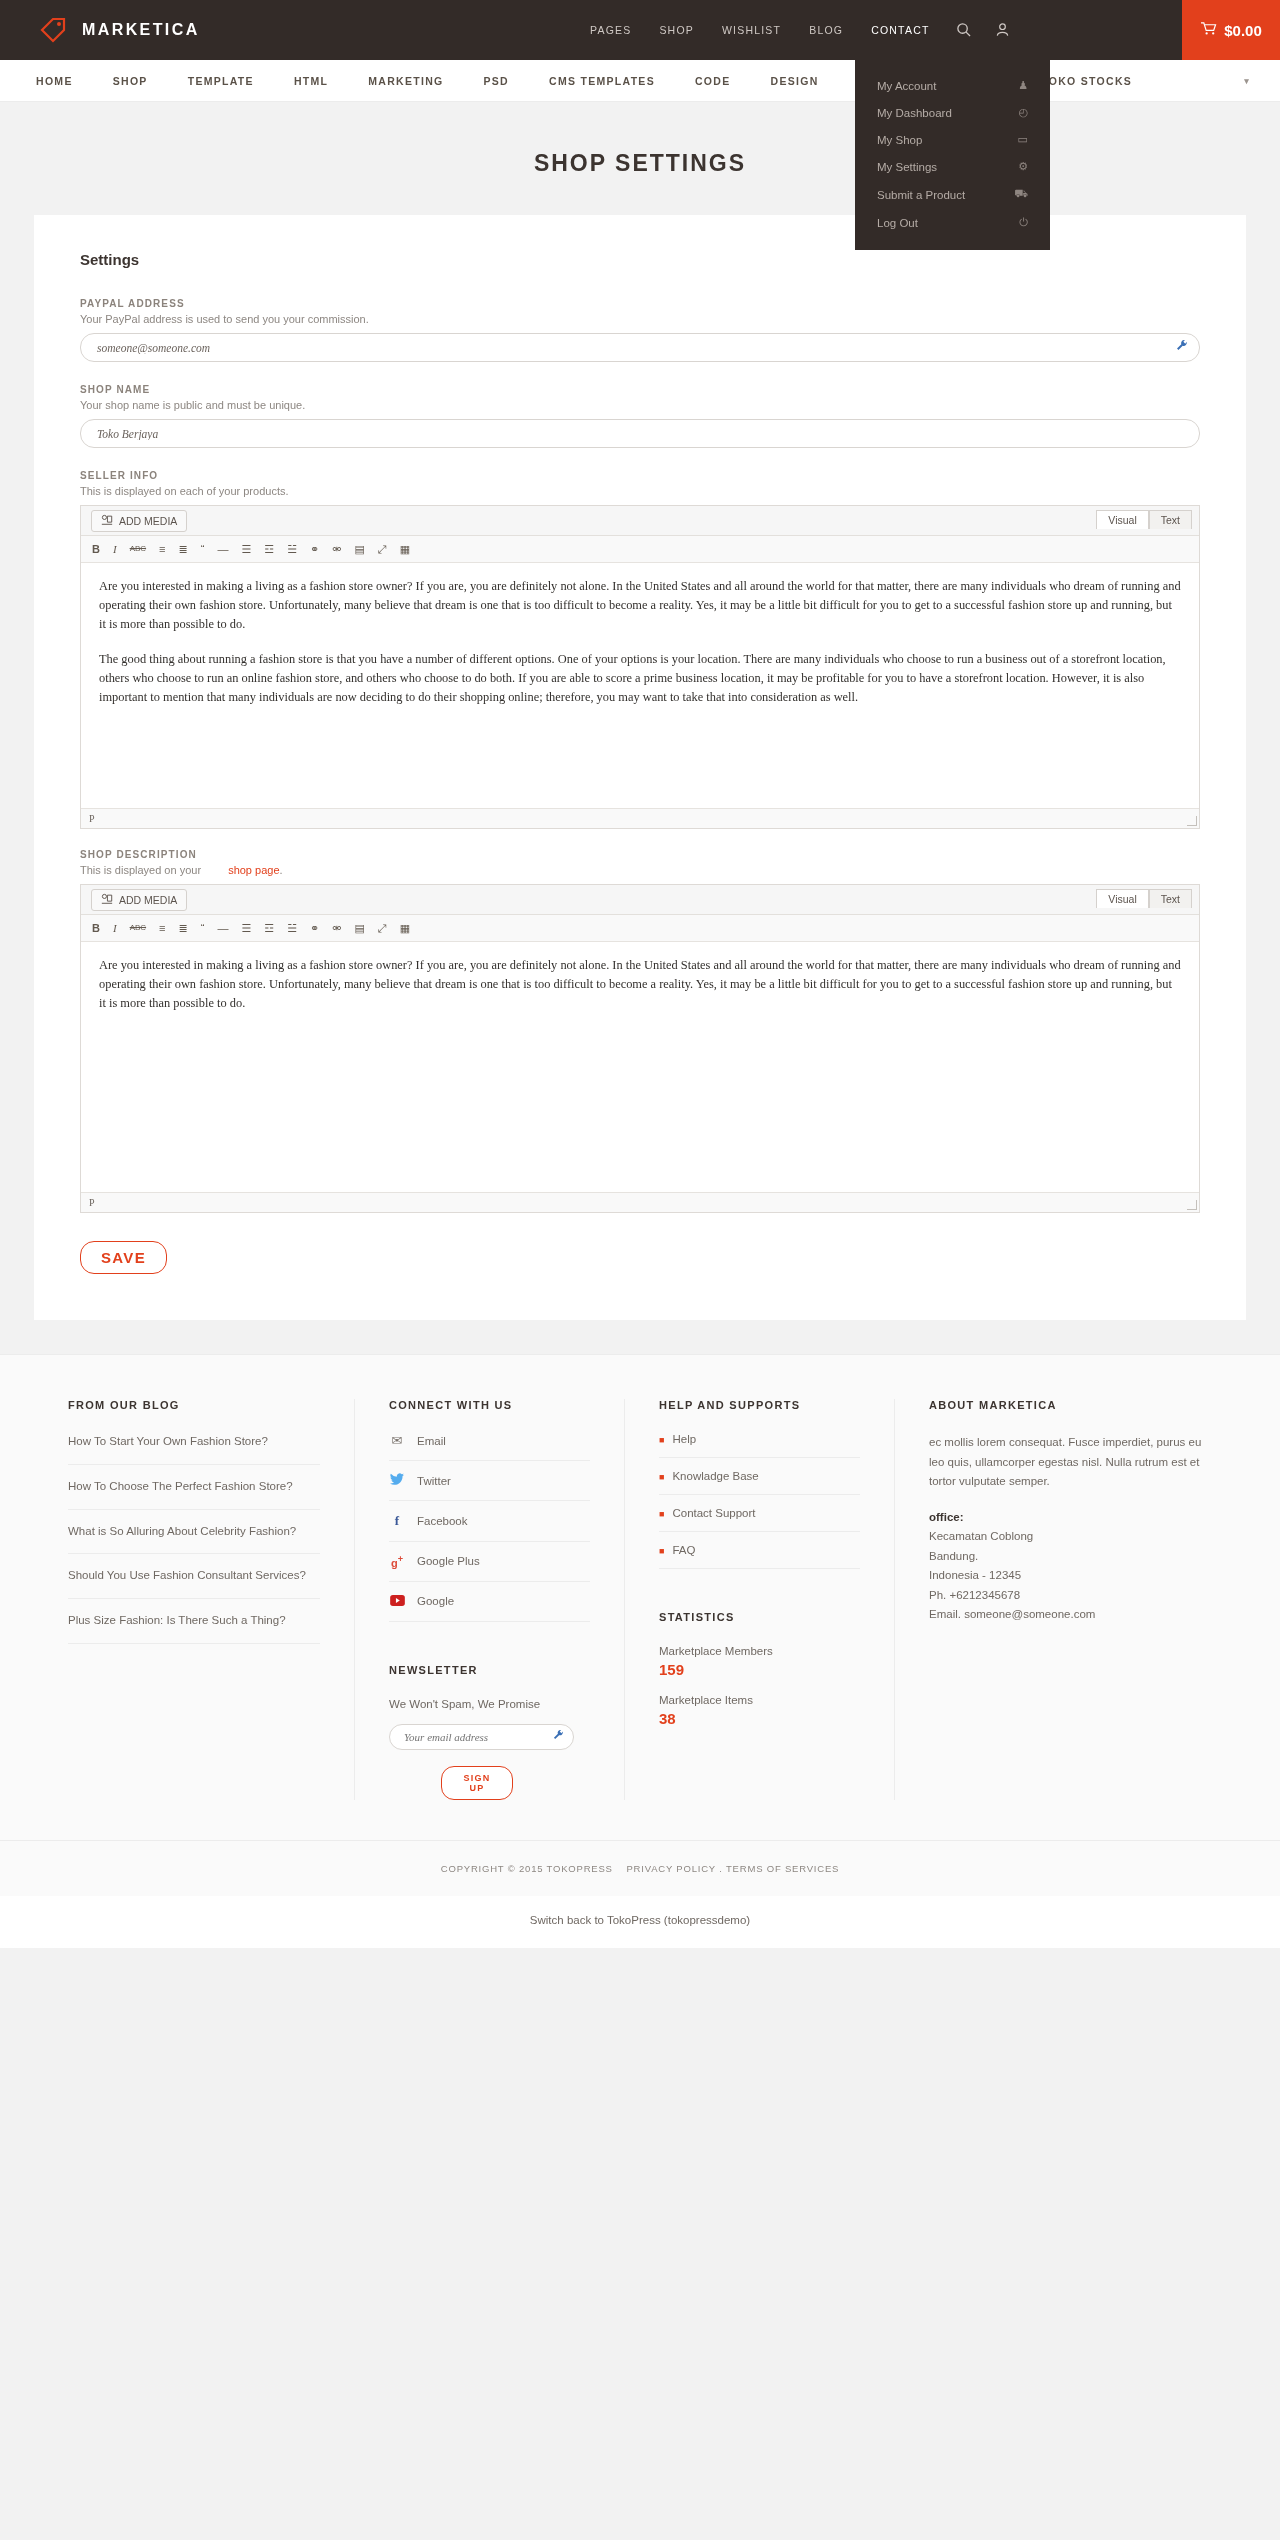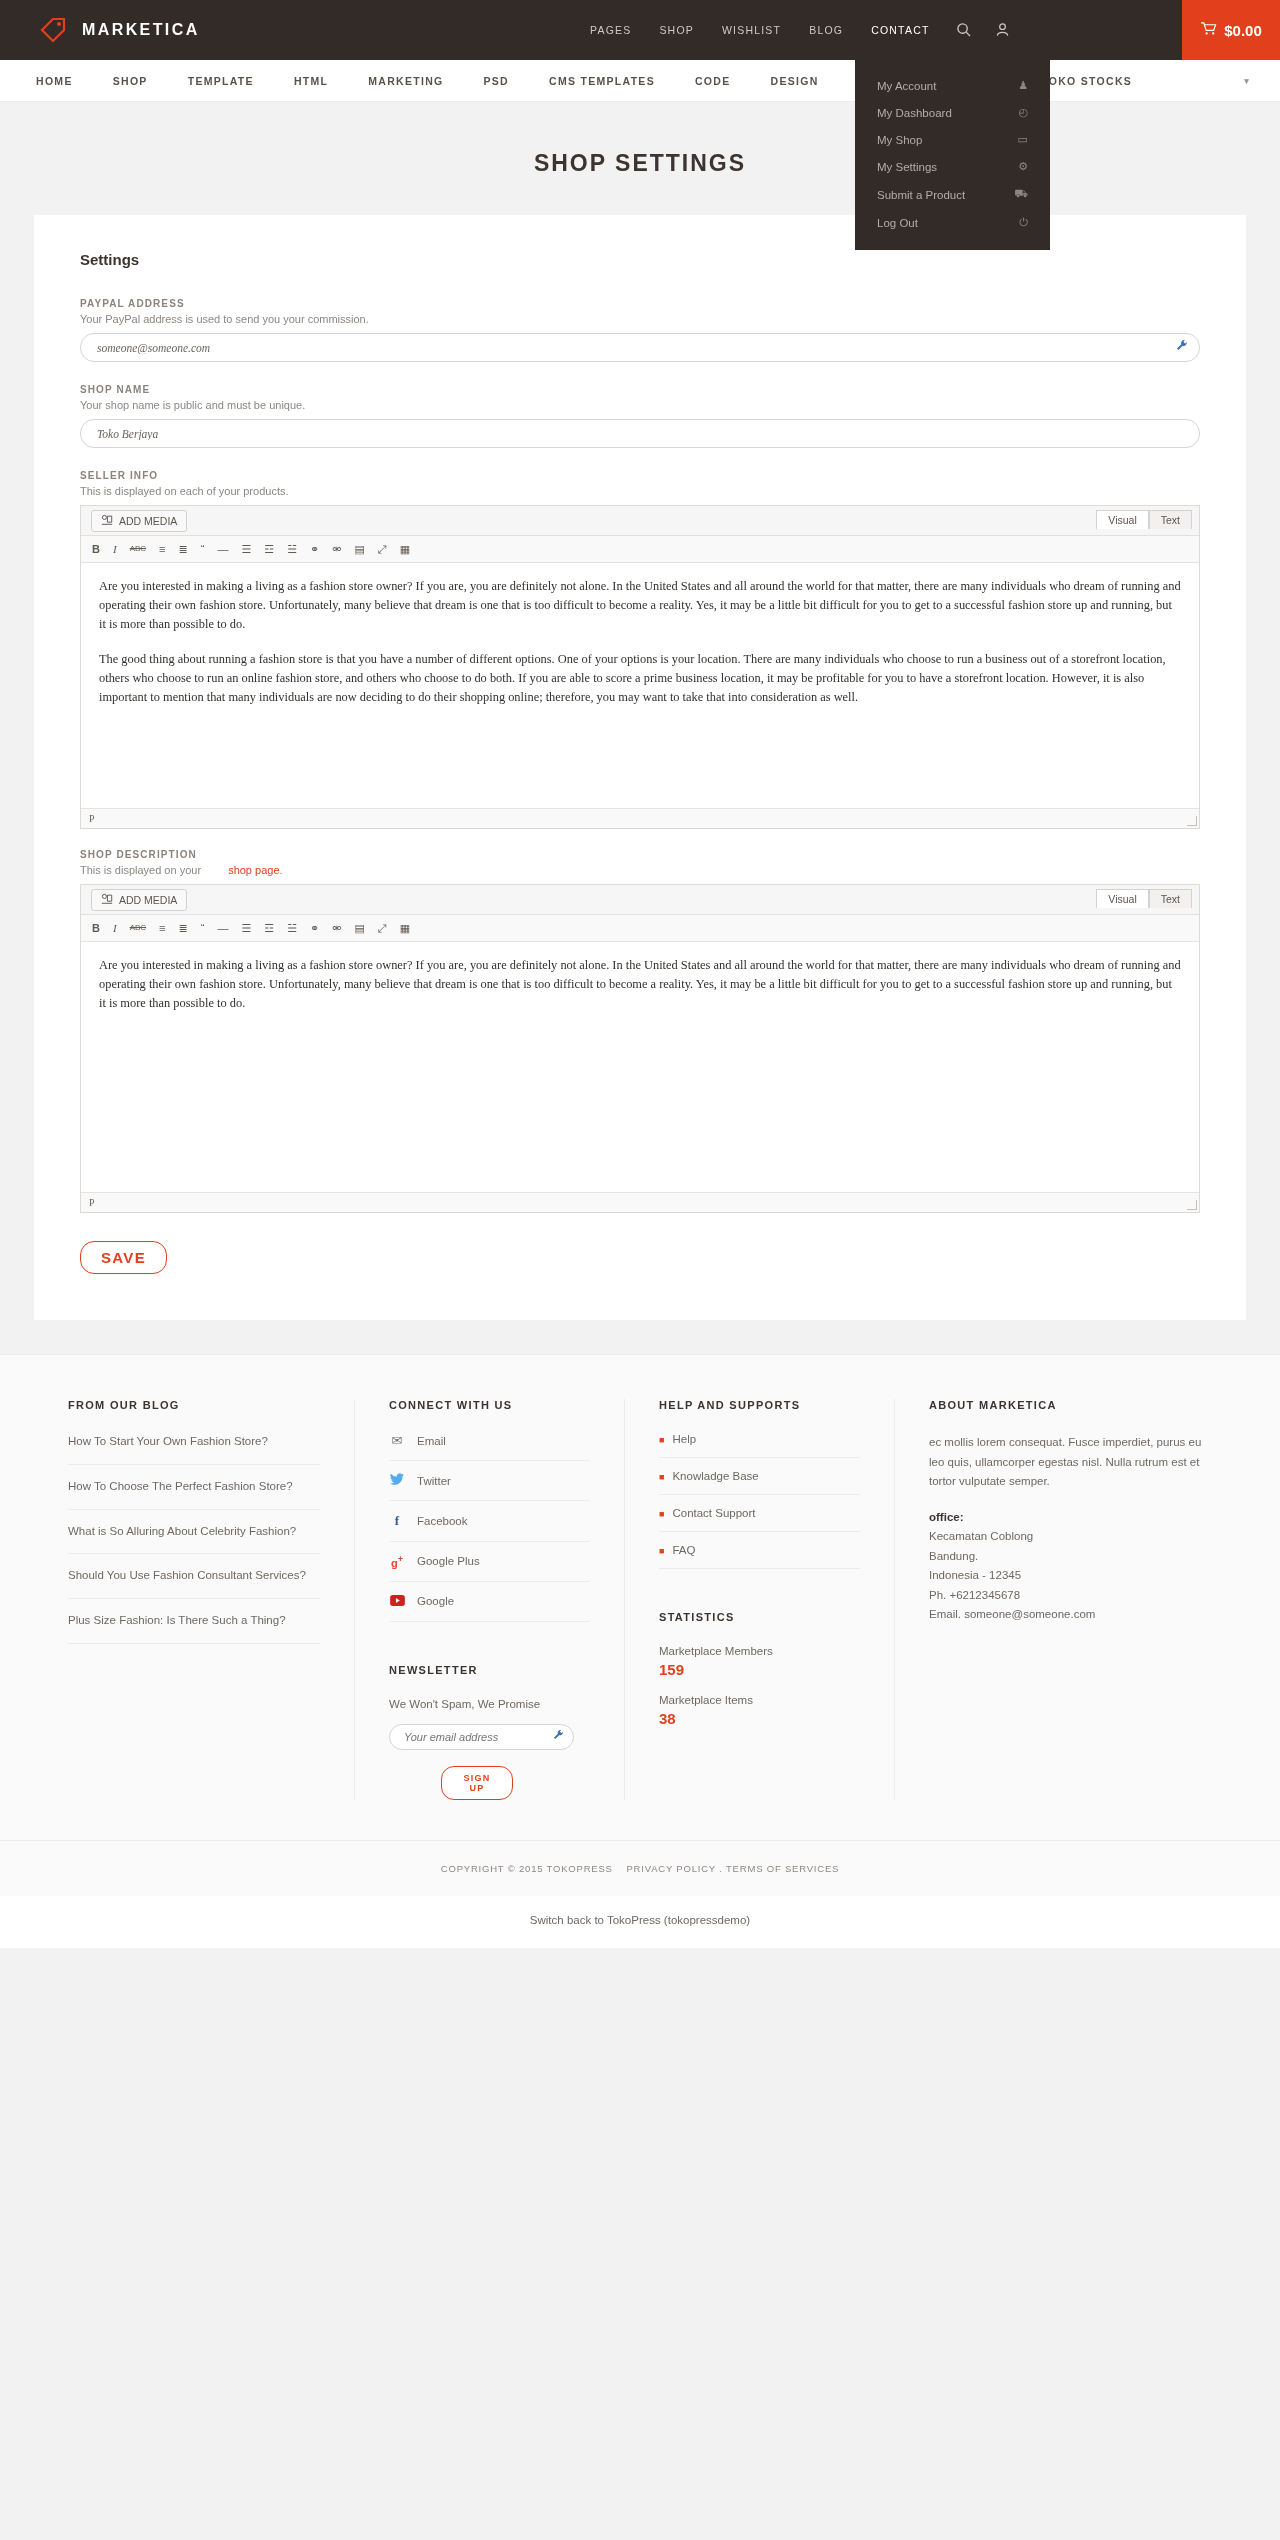--- a/index.html
+++ b/index.html
@@ -182,21 +182,21 @@
   .about-text b { color:#3c3430; }
   .stat-label { font-size:11.5px; color:#6f6862; margin-bottom:4px; }
   .stat-value { font-size:15px; color:#e2401c; margin-bottom:16px; font-weight:bold; }
   .news-sub { font-size:11.5px; color:#6f6862; margin-bottom:14px; }
   .news-input {
     position:relative; width:185px;
   }
   .news-input input {
     width:185px; height:26px; border:1px solid #d9d5d1; border-radius:13px;
     padding:0 28px 0 14px; font-size:11px; color:#8d8782; font-style:italic;
-    font-family:Liberation Sans, sans-serif; outline:none; background:#fff;
+    font-family:Liberation Serif, serif; outline:none; background:#fff;
   }
   .news-input .wrench { top:5px; right:10px; }
   .signup {
     display:block; margin:16px 0 0 52px; border:1px solid #e2401c; color:#e2401c;
     border-radius:13px; padding:6px 16px; font-size:9px; letter-spacing:1.2px;
     background:#fff; font-weight:bold; width:72px; text-align:center;
   }
 
   
   .copy {

